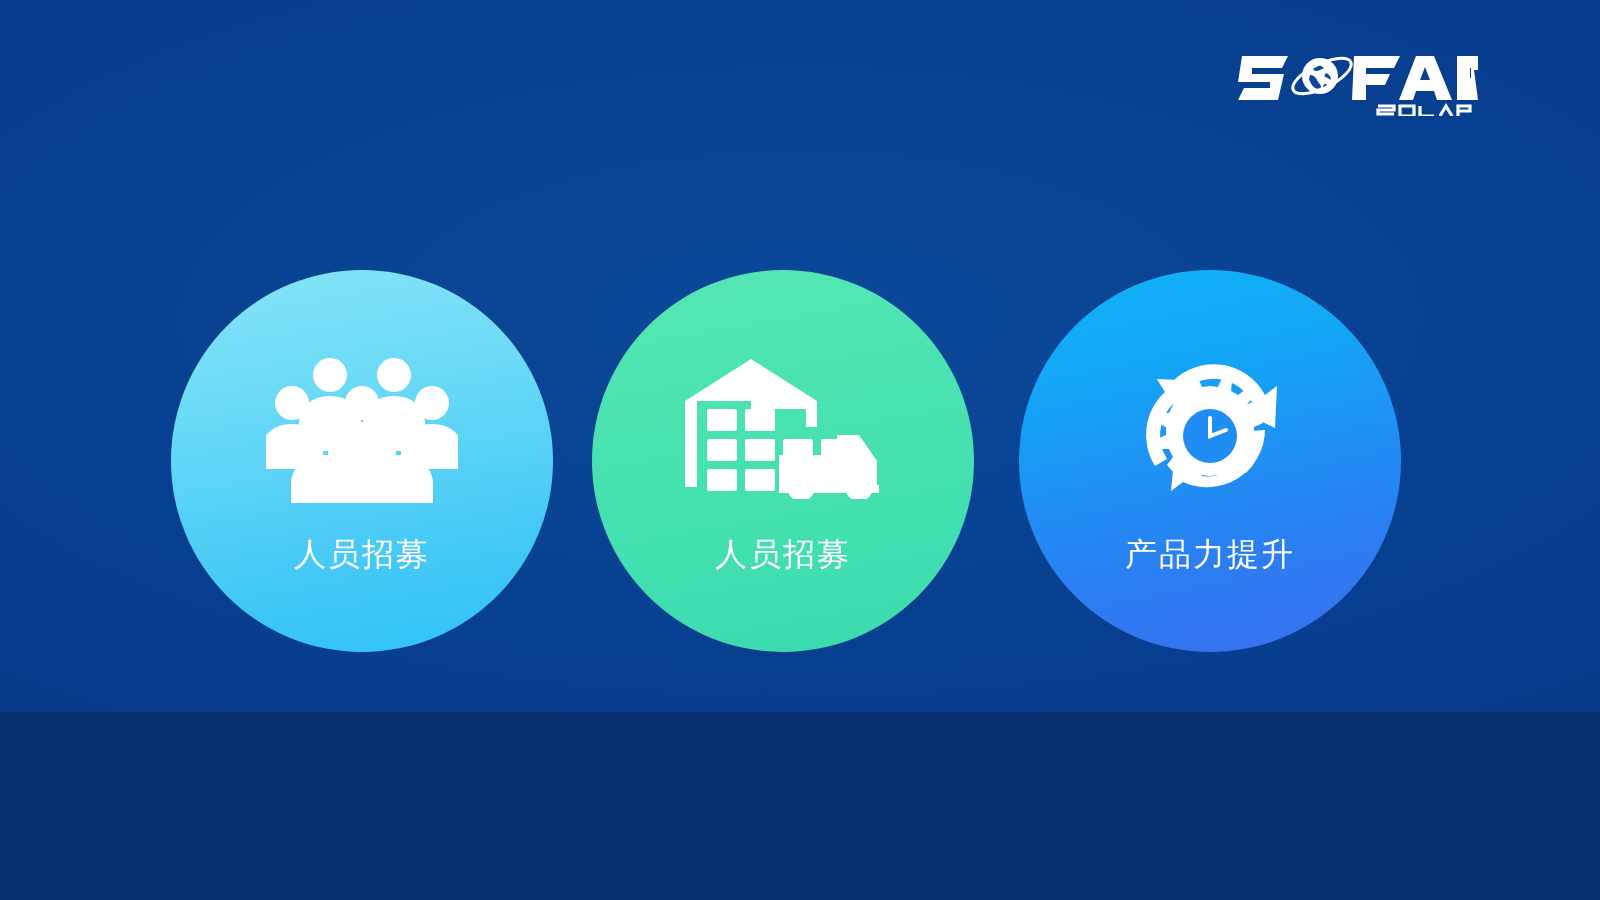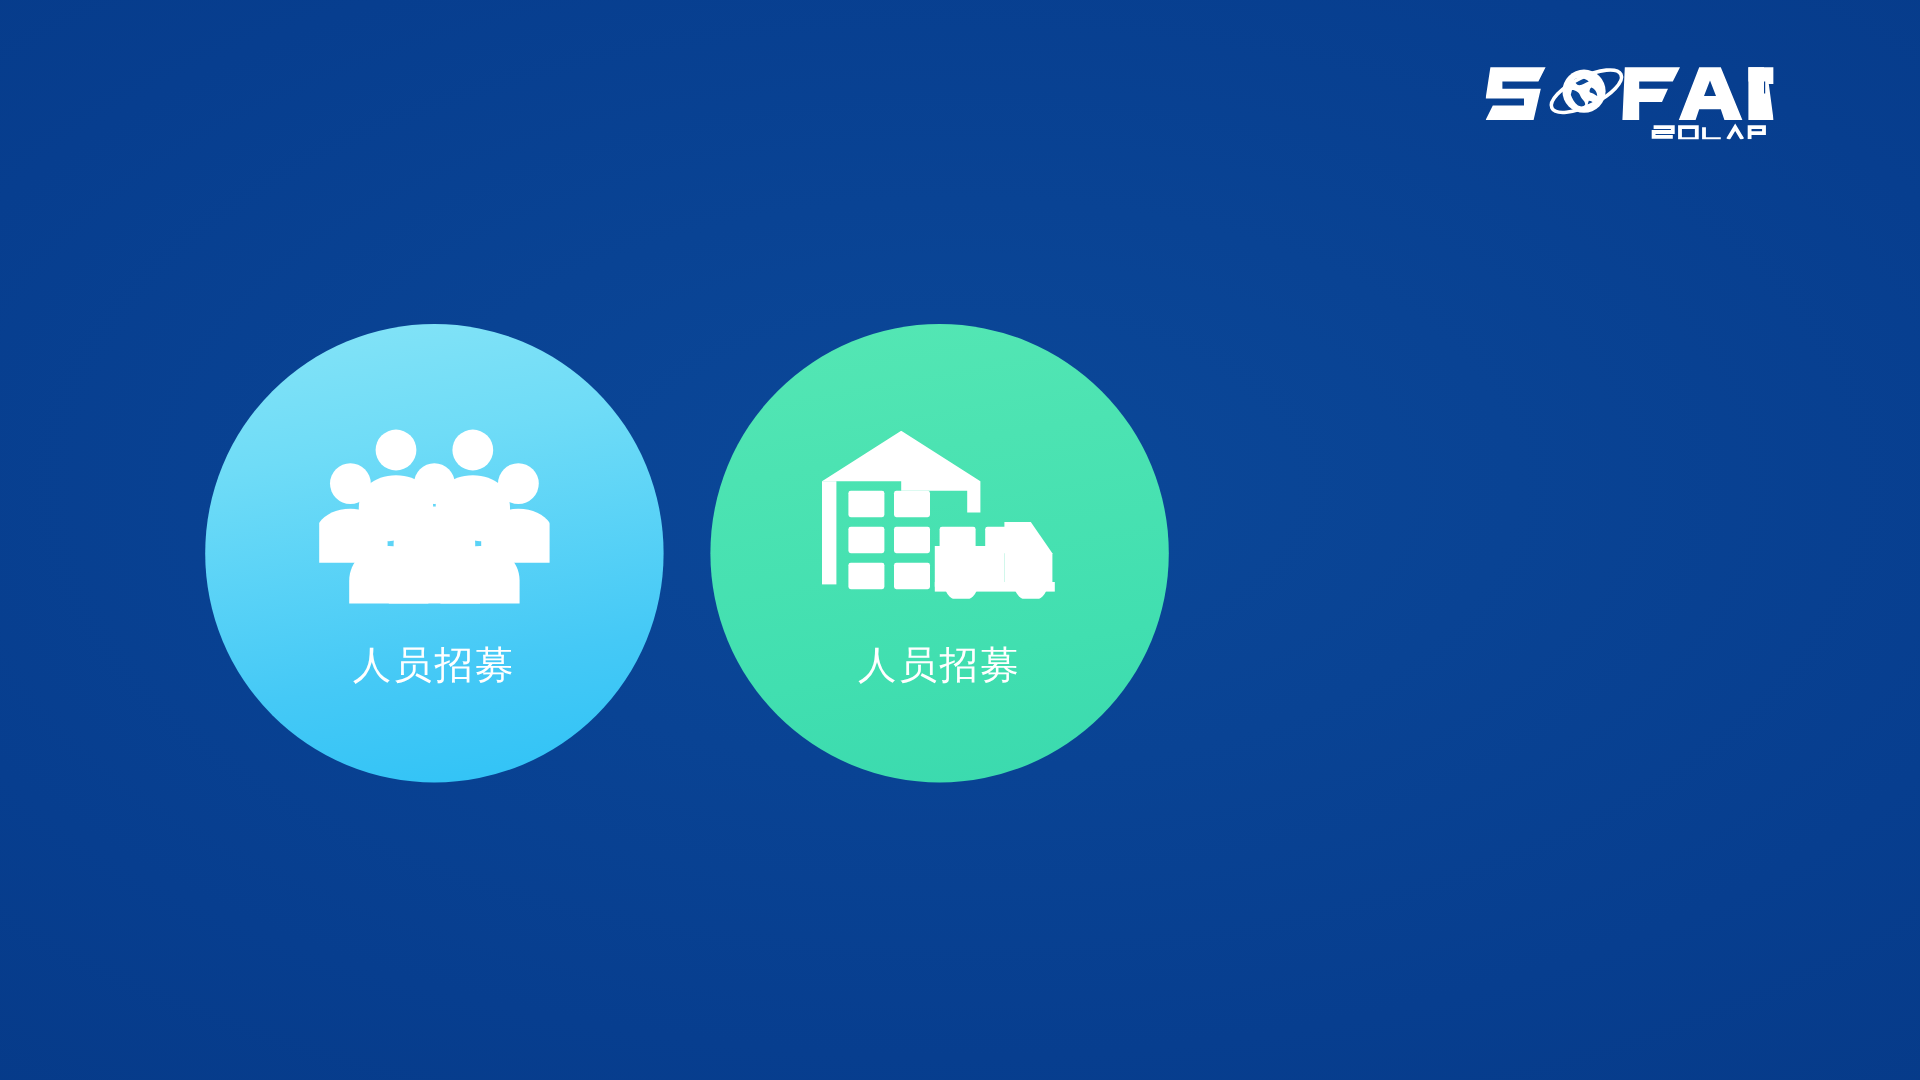--- a/index.html
+++ b/index.html
@@ -9,21 +9,21 @@
   }
   body {
     width: 1600px;
     height: 900px;
     overflow: hidden;
     font-family: "Liberation Sans", "DejaVu Sans", sans-serif;
   }
   .slide {
     position: relative;
     width: 1600px;
-    height: 900px;
+    height: 712px;
     background: #073e8f;
     overflow: hidden;
   }
   
   .slide-bg {
     position: absolute;
     inset: 0;
     background:
       radial-gradient(ellipse 120% 110% at 50% 45%, #0b4899 0%, #073e8f 48%, #05357f 100%);
   }
@@ -192,15 +192,38 @@
 
           <g fill="#ffffff">
             <circle cx="118" cy="128" r="14"></circle>
             <circle cx="176" cy="128" r="14"></circle>
           </g>
         </svg>
       </div>
       <div class="card-label">人员招募</div>
     </div>
 
+    <div class="card card--3">
+      <div class="card-icon">
+        <svg width="170" height="162" viewBox="0 0 170 162" aria-hidden="true">
+          <g fill="#ffffff">
+
+            <path d="M47 34 A58 58 0 0 1 140 47 L152 38 L150 80 L113 62 L127 54 A44 44 0 0 0 55 46 Z"></path>
+
+            <path d="M30 118 A58 58 0 0 1 40 44 L32 31 L74 33 L55 69 L48 56 A44 44 0 0 0 42 111 Z"></path>
+
+            <path d="M140 82 A58 58 0 0 1 58 134 L46 143 L50 101 L86 120 L71 127 A44 44 0 0 0 126 83 Z"></path>
+
+            <path d="M85 38
+                     l8 1 l4 -9 l10 3 l-1 10 l7 4 l8 -6 l7 8 l-6 8 l4 8 l10 0 l2 10 l-9 4 l0 8 l9 4 l-2 10 l-10 0 l-4 8 l6 8 l-7 8 l-8 -6 l-7 4 l1 10 l-10 3 l-4 -9 l-8 1 l-8 -1 l-4 9 l-10 -3 l1 -10 l-7 -4 l-8 6 l-7 -8 l6 -8 l-4 -8 l-10 0 l-2 -10 l9 -4 l0 -8 l-9 -4 l2 -10 l10 0 l4 -8 l-6 -8 l7 -8 l8 6 l7 -4 l-1 -10 l10 -3 l4 9 Z"></path>
+          </g>
+
+          <circle cx="85" cy="88" r="27" fill="#1f8df4"></circle>
+          <g stroke="#ffffff" stroke-width="4" stroke-linecap="round" fill="none">
+            <path d="M85 70 L85 88 L101 82"></path>
+          </g>
+        </svg>
+      </div>
+      <div class="card-label">产品力提升</div>
+    </div>
 
   </div>
 </div>
 
 </body></html>

